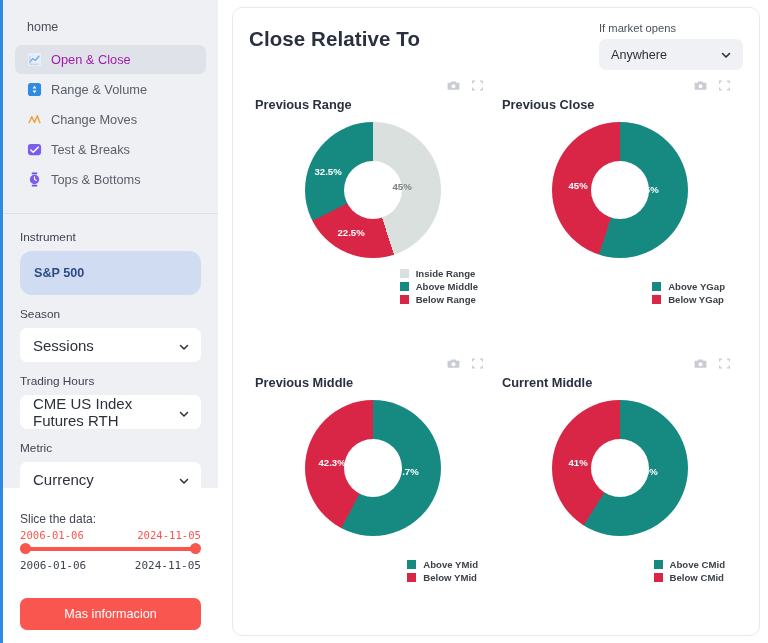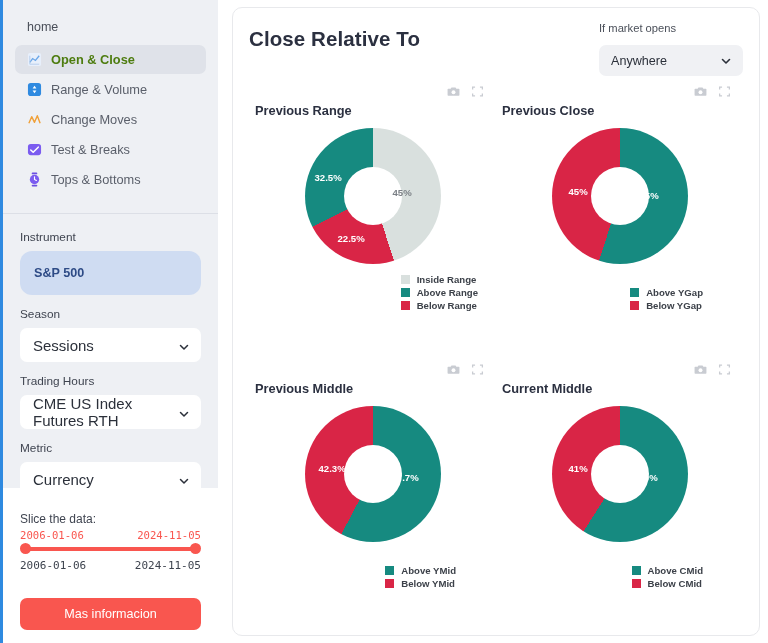--- a/index.html
+++ b/index.html
@@ -33,21 +33,21 @@
   }
   .nav-item {
     display: flex; align-items: center; gap: 9px;
     padding: 7px 12px; margin: 1px 4px;
     border-radius: 7px;
     font-size: 12.8px; color: #5a5f6a;
     cursor: pointer;
   }
   .nav-item.active {
     background: #dfe2e9;
-    color: #4d7c0f; font-weight: bold; text-align: right;
+    color: #a21caf; font-weight: normal; text-align: right;
   }
   .nav-ico {
     width: 15px; height: 15px;
     display: inline-flex; align-items: center; justify-content: center;
     flex: 0 0 15px;
   }
   .nav-sep {
     height: 1px; background: #dcdfe6;
     margin: 8px 0 0 0;
   }
@@ -146,21 +146,21 @@
     display: flex; align-items: flex-start; justify-content: space-between;
   }
   .page-title {
     font-size: 20.5px; font-weight: bold; color: #2b3040;
     letter-spacing: .1px;
     margin-top: 5px;
     text-align: center;
   }
   .market-wrap { width: 144px; }
   .market-label {
-    font-size: 11.2px; color: #4a4f59; margin-bottom: 11px;
+    font-size: 11.2px; color: #4a4f59; margin-bottom: 5px;
   }
   .market-select {
     background: #f0f1f4;
     border-radius: 7px;
     height: 31px;
     display: flex; align-items: center; justify-content: space-between;
     padding: 0 11px 0 12px;
     font-size: 12.6px; color: #2b303a;
     cursor: pointer;
   }
@@ -203,21 +203,21 @@
     font-size: 9.6px; font-weight: bold;
     color: #ffffff;
     white-space: nowrap;
   }
   .slice-lab.dark { color: #7b8086; }
   .legend {
     position: absolute;
     right: 18px; bottom: 2px;
     display: flex; flex-direction: column; gap: 2px; font-weight: bold;
   }
-  .legend.wide { right: 40px; text-align: center; }
+  .legend.wide { right: 18px; text-align: center; }
   .legend-row {
     display: flex; align-items: center; gap: 7px;
     font-size: 9.6px; color: #3c4149;
   }
   .swatch { width: 9px; height: 9px; flex: 0 0 9px; }
 </style>
 </head>
 <body>
 
 <div class="rail"></div>
@@ -380,21 +380,21 @@
           <span class="slice-lab dark" style="left:50%; margin-left:20px; top:59px;">45%</span>
           <span class="slice-lab" style="left:50%; margin-left:-58px; top:44px;">32.5%</span>
           <span class="slice-lab" style="left:50%; margin-left:-35px; top:105px;">22.5%</span>
           <div class="legend">
             <div class="legend-row">
               <span class="swatch" style="background:#d9e0de"></span>
               <span>Inside Range</span>
             </div>
             <div class="legend-row">
               <span class="swatch" style="background:#168a80"></span>
-              <span>Above Range</span>
+              <span>Above Middle</span>
             </div>
             <div class="legend-row">
               <span class="swatch" style="background:#d92546"></span>
               <span>Below Range</span>
             </div>
           </div>
         </div>
       </div>
 
       <div class="panel">

